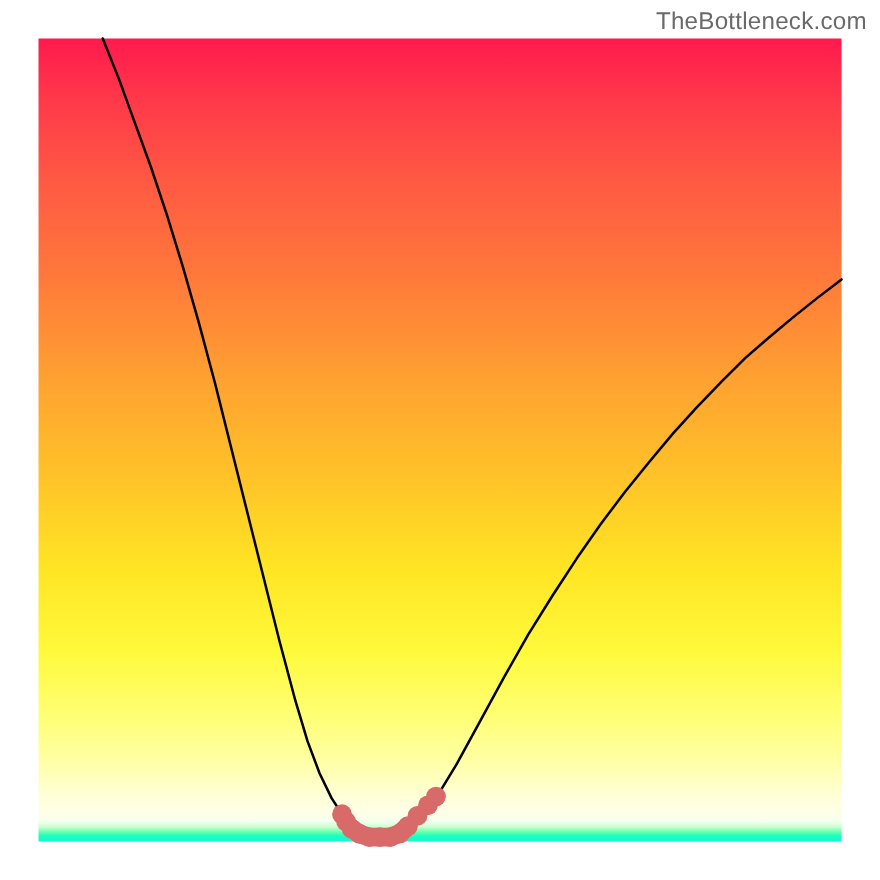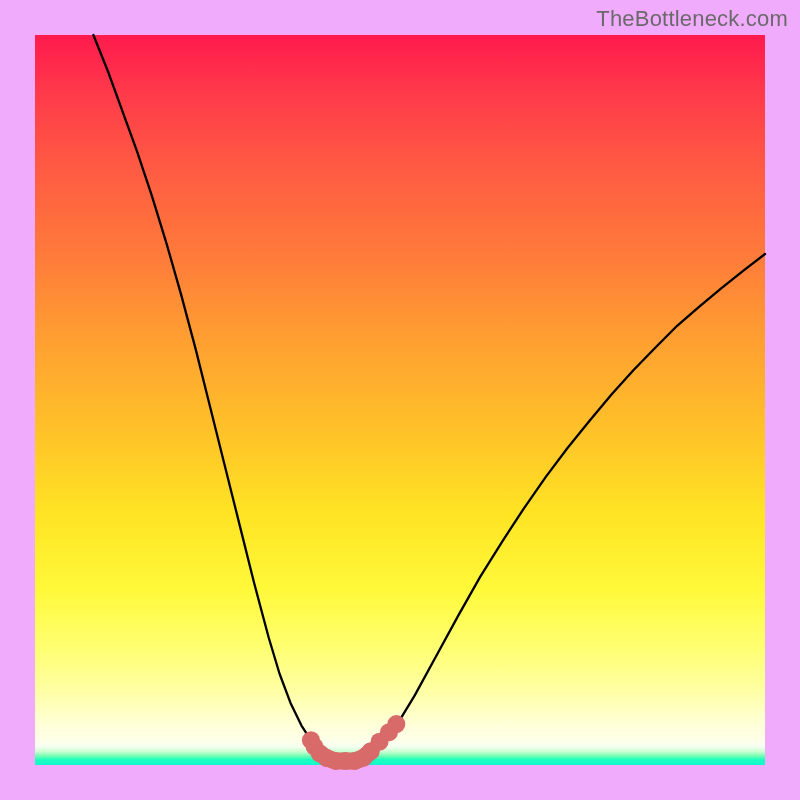--- a/index.html
+++ b/index.html
@@ -10,21 +10,21 @@
     background: #000;
     overflow: hidden;
     font-family: Arial, Helvetica, sans-serif;
   }
   .frame {
     position: absolute;
     left: 0;
     top: 0;
     width: 800px;
     height: 800px;
-    background: #f0abfc;
+    background: #ffffff;
   }
   .plot {
     position: absolute;
     left: 35px;
     top: 35px;
     width: 730px;
     height: 730px;
     
     background: linear-gradient(to bottom,
       #ff1a4d 0%,

